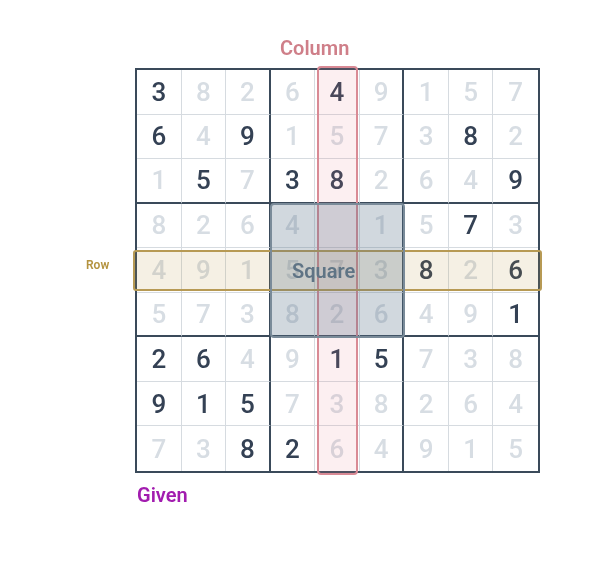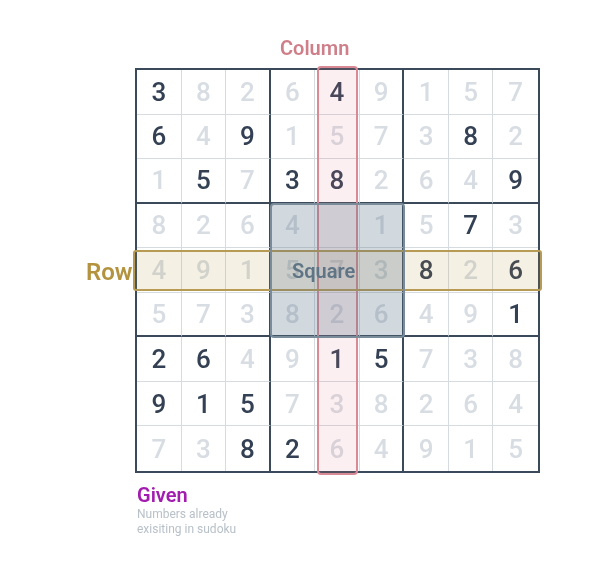--- a/index.html
+++ b/index.html
@@ -64,21 +64,21 @@
   .label {
     position: absolute;
     font-weight: 600;
   }
   .label-column {
     color: #cf7f89;
     font-size: 20px;
   }
   .label-row {
     color: #b4933f;
-    font-size: 24px;
+    font-size: 12px;
   }
   .label-square {
     color: #5f7485;
     font-size: 20px;
     font-weight: 600;
   }
   .label-given {
     color: #a21caf;
     font-size: 20px;
     font-weight: 600;
@@ -345,16 +345,14 @@
       </div>
     </div>
 
   <div id="col-hl" class="overlay column-hl" style="left: 317px; top: 66px; width: 41px; height: 409px;"></div>
   <div id="row-hl" class="overlay row-hl" style="left: 133px; top: 250px; width: 409px; height: 41px;"></div>
   <div id="sq-hl" class="overlay square-hl" style="left: 270px; top: 203px; width: 135px; height: 135px;"></div>
 
   <div id="sq-label" class="label label-square" style="left: 292px; top: 258.5px;">Square</div>
 
   <div id="given-label" class="label label-given" style="left: 137px; top: 483px;">Given</div>
-  <div id="given-sub" class="label-given-sub" style="position: absolute; white-space: pre; left: 137px; top: 507px;">Numbers already
-exisiting in sudoku</div>
 
 </div>
 
 </body></html>

